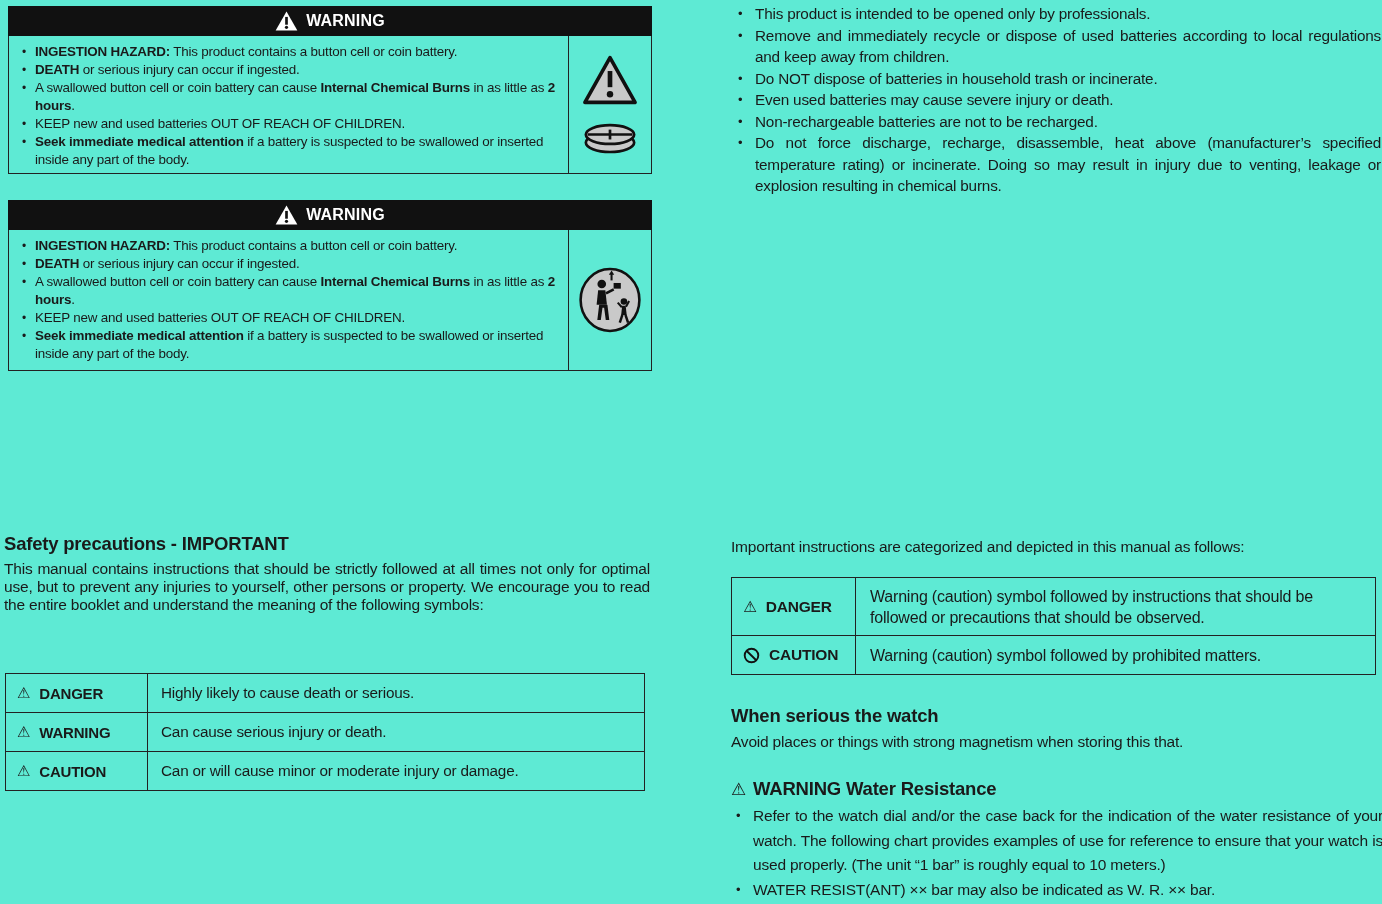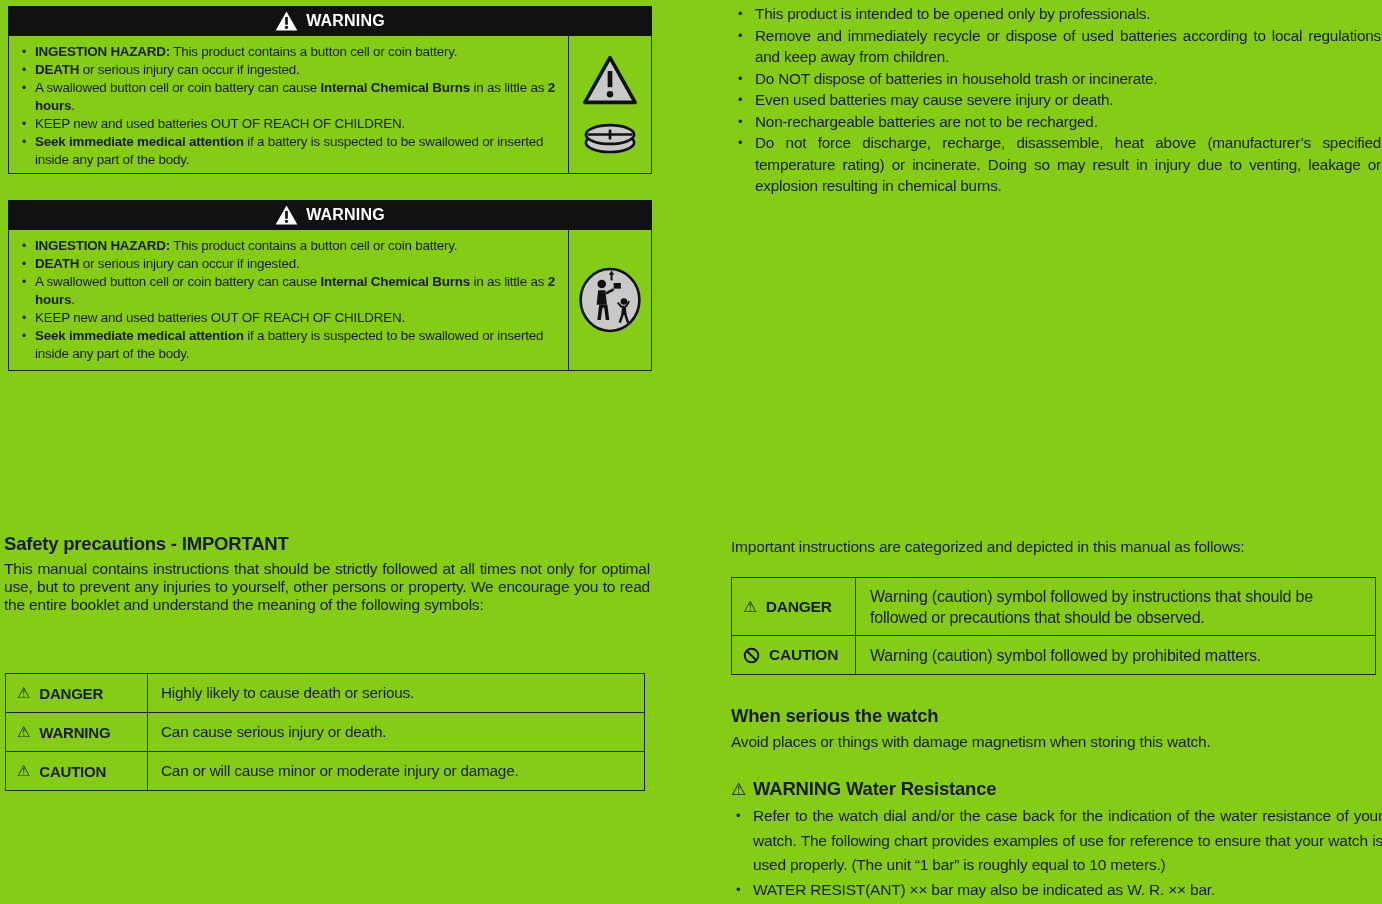--- a/index.html
+++ b/index.html
@@ -1,16 +1,16 @@
 <!DOCTYPE html>
 <html><head>
 <meta charset="utf-8">
 <style>
   html,body{margin:0;padding:0;background:#ffffff;}
-  .canvas{position:relative;width:1382px;height:904px;background:#84cc16;overflow:hidden;
+  .canvas{position:relative;width:1382px;height:904px;background:#5eead4;overflow:hidden;
     font-family:"Liberation Sans","DejaVu Sans",sans-serif;color:#1a1a1a;
     letter-spacing:-0.2px;}
   .b{font-weight:700;}
 
   
   .wbox{position:absolute;left:8px;width:644px;}
   .wbox-header{background:#111;color:#fff;height:30px;display:flex;align-items:center;
     justify-content:center;gap:8px;font-weight:700;font-size:16px;letter-spacing:0.2px;}
   .wbox-body{border:1.5px solid #222;border-top:none;display:flex;}
   .wbullets{list-style:none;margin:0;padding:7px 6px 7px 10px;flex:1;font-size:13.4px;line-height:18px;}
@@ -188,21 +188,21 @@
           <circle cx="9" cy="9" r="7.2" fill="none" stroke="#111" stroke-width="2"></circle>
           <line x1="4" y1="4.2" x2="14" y2="14" stroke="#111" stroke-width="2"></line>
         </svg>
         <span>CAUTION</span>
       </div>
       <div class="tdesc">Warning (caution) symbol followed by prohibited matters.</div>
     </div>
   </div>
 
   <div class="r-h2" style="top:705px;">When serious the watch</div>
-  <div class="r-text" style="top:733px;width:650px;">Avoid places or things with damage magnetism when storing this watch.</div>
+  <div class="r-text" style="top:733px;width:650px;">Avoid places or things with strong magnetism when storing this that.</div>
 
   <div class="r-h2 wr-head" style="top:778px;">
     <span class="warnglyph" style="font-size:17px;">⚠</span>
     <span>WARNING Water Resistance</span>
   </div>
   <ul class="wr-bullets">
     <li><span>Refer to the watch dial and/or the case back for the indication of the water resistance of your watch. The following chart provides examples of use for reference to ensure that your watch is used properly. (The unit “1 bar” is roughly equal to 10 meters.)</span></li>
     <li><span>WATER RESIST(ANT) ×× bar may also be indicated as W. R. ×× bar.</span></li>
   </ul>
 

